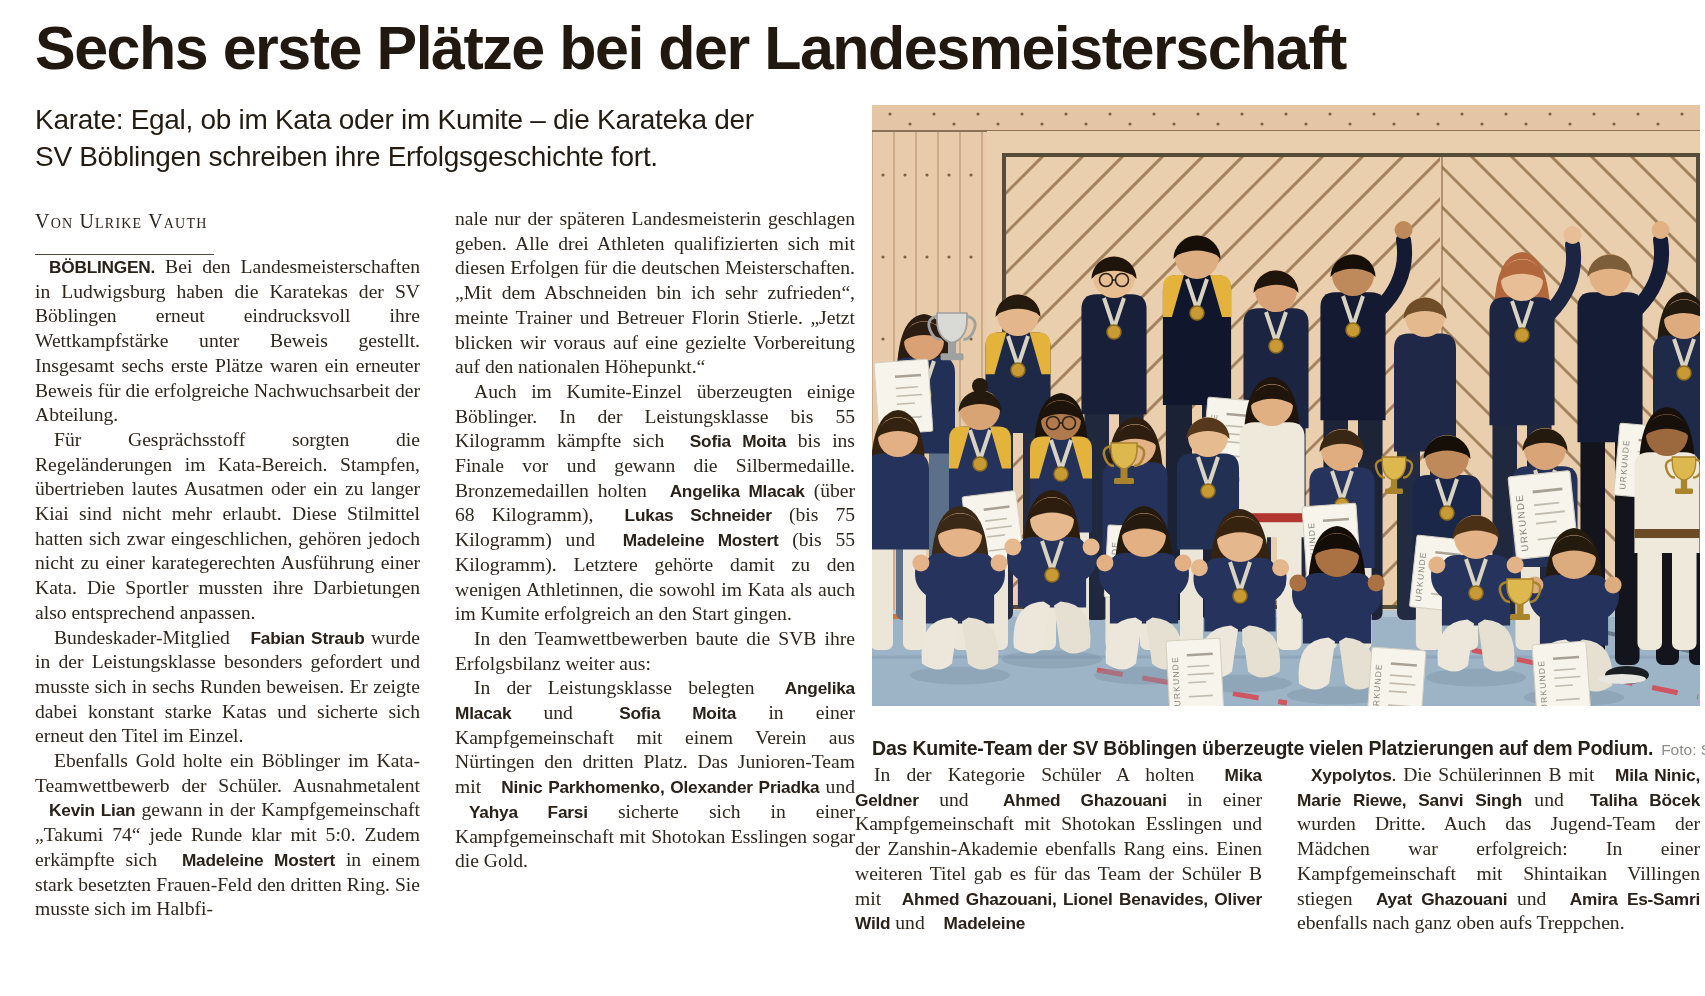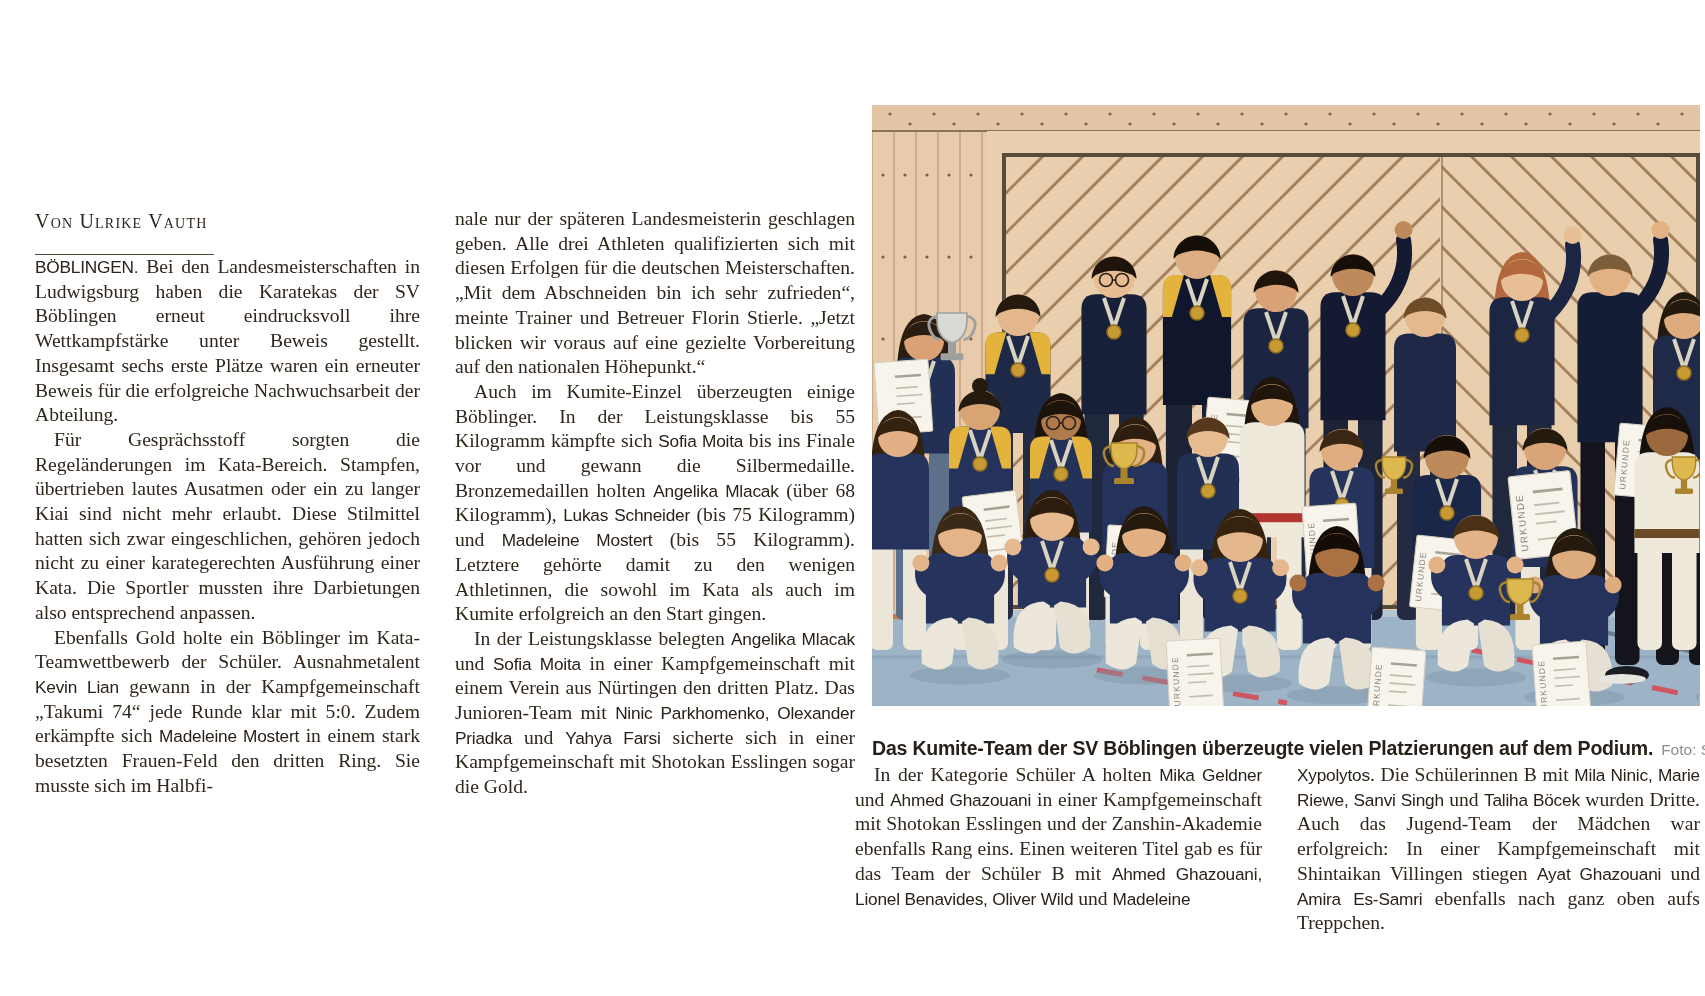--- a/index.html
+++ b/index.html
@@ -11,42 +11,47 @@
   .byline{position:absolute;left:35px;top:210px;font:400 20px "Liberation Serif",serif;
           font-variant:small-caps;letter-spacing:1.2px;color:#2c231a;padding:0 6px 21px 0;
           border-bottom:1.5px solid #55483a;}
   .col{position:absolute;font:400 19.6px/24.7px "Liberation Serif",serif;text-align:justify;color:#2f261c;}
   .col p{margin:0;text-indent:19px;}
   .col p.noindent{text-indent:0;}
   .col1{left:35px;top:255px;width:385px;}
   .col2{left:455px;top:207px;width:400px;}
   .col3{left:855px;top:763px;width:407px;}
   .col4{left:1297px;top:763px;width:403px;}
-  b.nm{font-family:"Liberation Sans",sans-serif;font-weight:400;font-size:0.88em;letter-spacing:-0.2px;color:#2a2118;}
+  b.nm{font-family:"Liberation Sans",sans-serif;font-weight:700;font-size:0.88em;letter-spacing:-0.2px;color:#2a2118;margin-left:14px;}
   .photo{position:absolute;left:872px;top:105px;width:828px;height:601px;margin:0;background:#e7cbab;}
   .photo svg{display:block;}
   .caption{position:absolute;left:872px;top:737px;width:828px;display:flex;align-items:baseline;
            font-family:"Liberation Sans",sans-serif;}
   .cap{font-size:19.5px;font-weight:700;letter-spacing:-0.2px;color:#262019;white-space:nowrap;}
   .credit{margin-left:auto;font-size:15.5px;font-weight:400;color:#8e8d8a;white-space:nowrap;padding-left:8px;}
 </style>
 </head>
 <body>
 
 <div class="page">
+  <h1 class="headline">Sechs erste Plätze bei der Landesmeisterschaft</h1>
+  <p class="subhead">Karate: Egal, ob im Kata oder im Kumite – die Karateka der
+SV Böblingen schreiben ihre Erfolgsgeschichte fort.</p>
   <div class="byline">Von Ulrike Vauth</div>
 
   <div class="col col1">
       <p class="noindent"><b class="nm">BÖBLINGEN.</b> Bei den Landesmeisterschaften in Ludwigsburg haben die Karatekas der SV Böblingen erneut eindrucksvoll ihre Wettkampfstärke unter Beweis gestellt. Insgesamt sechs erste Plätze waren ein erneuter Beweis für die erfolgreiche Nachwuchsarbeit der Abteilung.</p>
       <p>Für Gesprächsstoff sorgten die Regeländerungen im Kata-Bereich. Stampfen, übertrieben lautes Ausatmen oder ein zu langer Kiai sind nicht mehr erlaubt. Diese Stilmittel hatten sich zwar eingeschlichen, gehören jedoch nicht zu einer karategerechten Ausführung einer Kata. Die Sportler mussten ihre Darbietungen also entsprechend anpassen.</p>
+      <p>Bundeskader-Mitglied <b class="nm">Fabian Straub</b> wurde in der Leistungsklasse besonders gefordert und musste sich in sechs Runden beweisen. Er zeigte dabei konstant starke Katas und sicherte sich erneut den Titel im Einzel.</p>
       <p>Ebenfalls Gold holte ein Böblinger im Kata-Teamwettbewerb der Schüler. Ausnahmetalent <b class="nm">Kevin Lian</b> gewann in der Kampfgemeinschaft „Takumi 74“ jede Runde klar mit 5:0. Zudem erkämpfte sich <b class="nm">Madeleine Mostert</b> in einem stark besetzten Frauen-Feld den dritten Ring. Sie musste sich im Halbfi-</p>
     </div>
   <div class="col col2">
       <p class="noindent">nale nur der späteren Landesmeisterin geschlagen geben. Alle drei Athleten qualifizierten sich mit diesen Erfolgen für die deutschen Meisterschaften. „Mit dem Abschneiden bin ich sehr zufrieden“, meinte Trainer und Betreuer Florin Stierle. „Jetzt blicken wir voraus auf eine gezielte Vorbereitung auf den nationalen Höhepunkt.“</p>
       <p>Auch im Kumite-Einzel überzeugten einige Böblinger. In der Leistungsklasse bis 55 Kilogramm kämpfte sich <b class="nm">Sofia Moita</b> bis ins Finale vor und gewann die Silbermedaille. Bronzemedaillen holten <b class="nm">Angelika Mlacak</b> (über 68 Kilogramm), <b class="nm">Lukas Schneider</b> (bis 75 Kilogramm) und <b class="nm">Madeleine Mostert</b> (bis 55 Kilogramm). Letztere gehörte damit zu den wenigen Athletinnen, die sowohl im Kata als auch im Kumite erfolgreich an den Start gingen.</p>
+      <p>In den Teamwettbewerben baute die SVB ihre Erfolgsbilanz weiter aus:</p>
       <p>In der Leistungsklasse belegten <b class="nm">Angelika Mlacak</b> und <b class="nm">Sofia Moita</b> in einer Kampfgemeinschaft mit einem Verein aus Nürtingen den dritten Platz. Das Junioren-Team mit <b class="nm">Ninic Parkhomenko, Olexander Priadka</b> und <b class="nm">Yahya Farsi</b> sicherte sich in einer Kampfgemeinschaft mit Shotokan Esslingen sogar die Gold.</p>
     </div>
 
   <figure class="photo">
     <div id="photo-svg">
         <svg xmlns="http://www.w3.org/2000/svg" width="828" height="601" viewBox="0 0 828 601">
           <rect width="828" height="601" fill="#e7cbab"></rect>
           <line x1="0" y1="26" x2="0" y2="505" stroke="#c6a17e" stroke-width="1.5"></line>
           <line x1="22" y1="26" x2="22" y2="505" stroke="#c6a17e" stroke-width="1.5"></line>
           <line x1="44" y1="26" x2="44" y2="505" stroke="#c6a17e" stroke-width="1.5"></line>

